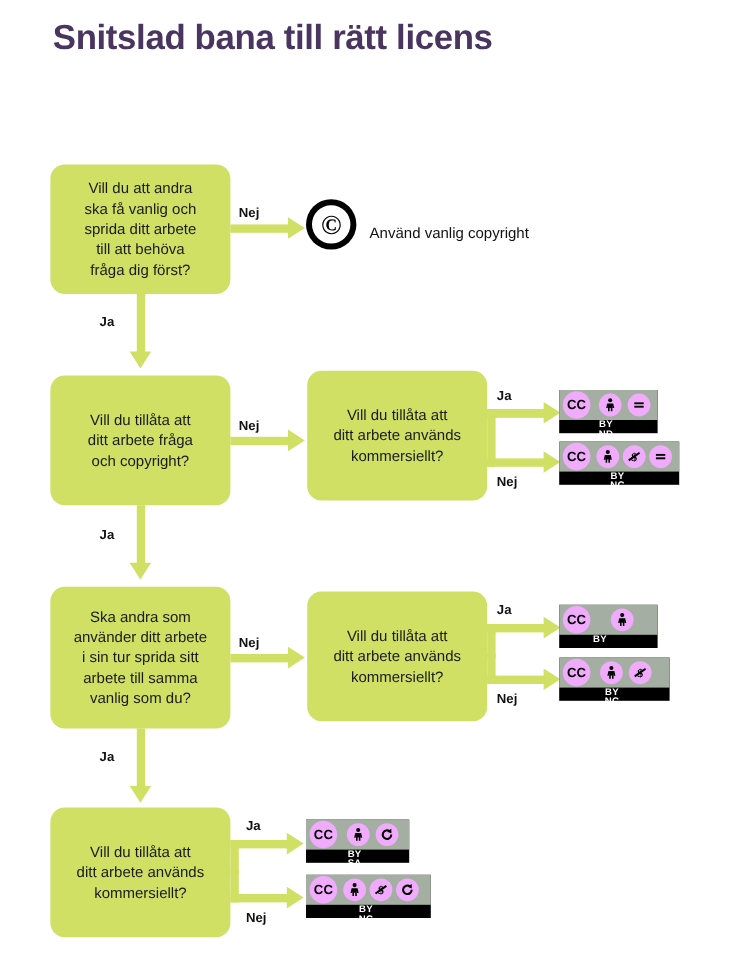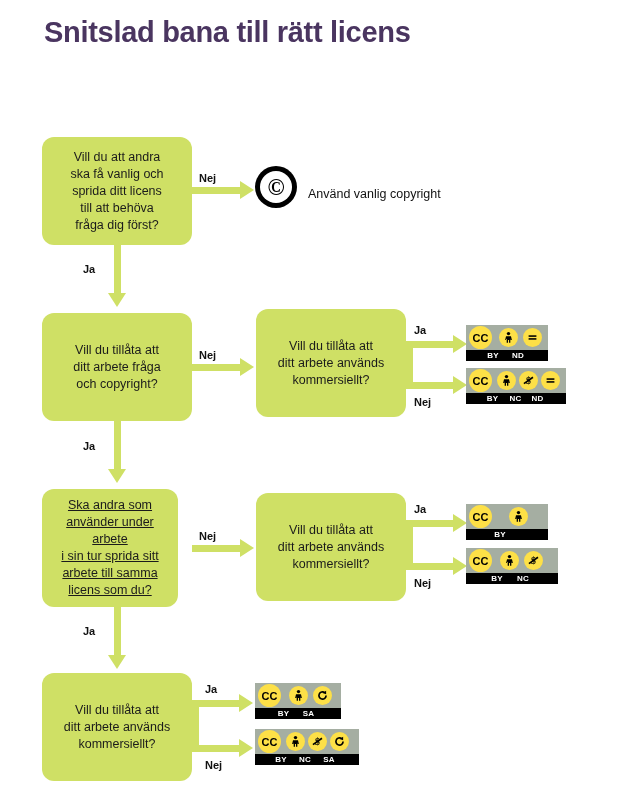--- a/index.html
+++ b/index.html
@@ -112,53 +112,54 @@
   }
   .badge .band{
     background:#a5aea2;
     display:flex;
     align-items:center;
     box-sizing:border-box;
   }
   .badge .strip{
     display:flex;
     align-items:center;
-    justify-content:center;
+    justify-content:flex-start;
     box-sizing:border-box;
+    flex-direction:column;
   }
   .badge .strip .lab{
     color:#fff;
     font-size:8px;
     font-weight:bold;
     text-align:center;
     line-height:1;
     letter-spacing:0.2px;
   }
   .glyph{
     border-radius:50%;
-    background:#fde047;
+    background:#f0abfc;
     display:flex;
     align-items:center;
     justify-content:center;
     position:relative;
     flex:none;
   }
   .glyph.cc{ font-weight:bold; color:#000; font-family:"Liberation Sans",sans-serif;}
   .glyph svg{display:block;}
 </style>
 </head>
 <body>
 
 <div class="page-title">Snitslad bana till rätt licens</div>
 
 <div class="qbox" style="left:42px; top:137px; width:150px; height:108px;">
   <div>
     <span>Vill du att andra</span>
     <span>ska få vanlig och</span>
-    <span>sprida ditt licens</span>
+    <span>sprida ditt arbete</span>
     <span>till att behöva</span>
     <span>fråga dig först?</span>
   </div>
 </div>
 
 <div class="arrow-h" style="left:192px; top:187px; width:49px;">
   <div class="head"></div>
 </div>
 <div class="edge-label" style="left:199px; top:172px;">Nej</div>
 
@@ -259,27 +260,27 @@
     <div class="lab" style="width:22px;">NC</div>
     <div class="lab" style="width:22px;">ND</div>
   </div>
 </div>
 
 <div class="arrow-v" style="left:114px; top:421px; height:49px;">
   <div class="head"></div>
 </div>
 <div class="edge-label" style="left:83px; top:440px;">Ja</div>
 
-<div class="qbox" style="left:42px; top:489px; width:136px; height:118px;text-decoration:underline;">
+<div class="qbox" style="left:42px; top:489px; width:150px; height:118px;">
   <div>
     <span>Ska andra som</span>
-    <span>använder under arbete</span>
+    <span>använder ditt arbete</span>
     <span>i sin tur sprida sitt</span>
     <span>arbete till samma</span>
-    <span>licens som du?</span>
+    <span>vanlig som du?</span>
   </div>
 </div>
 
 <div class="arrow-h" style="left:192px; top:545px; width:49px;">
   <div class="head"></div>
 </div>
 <div class="edge-label" style="left:199px; top:530px;">Nej</div>
 
 <div class="qbox" style="left:256px; top:493px; width:150px; height:108px;">
   <div>

